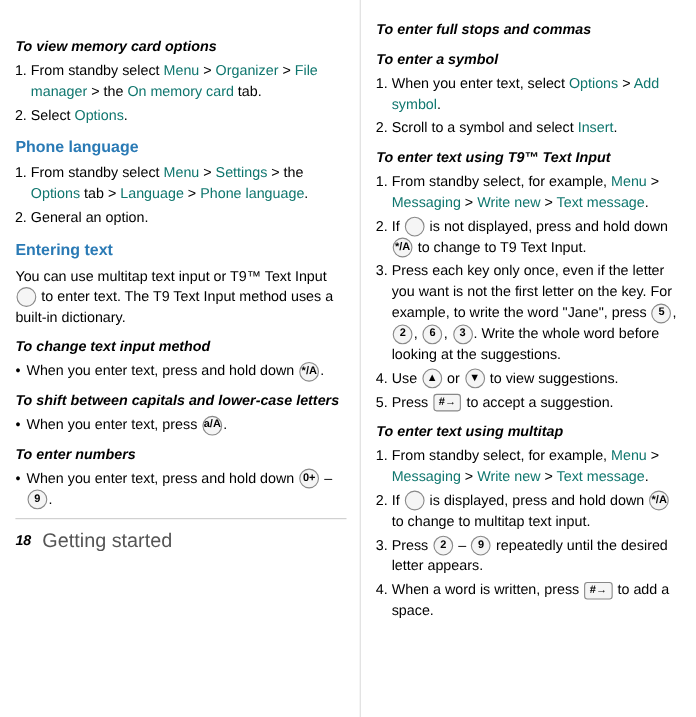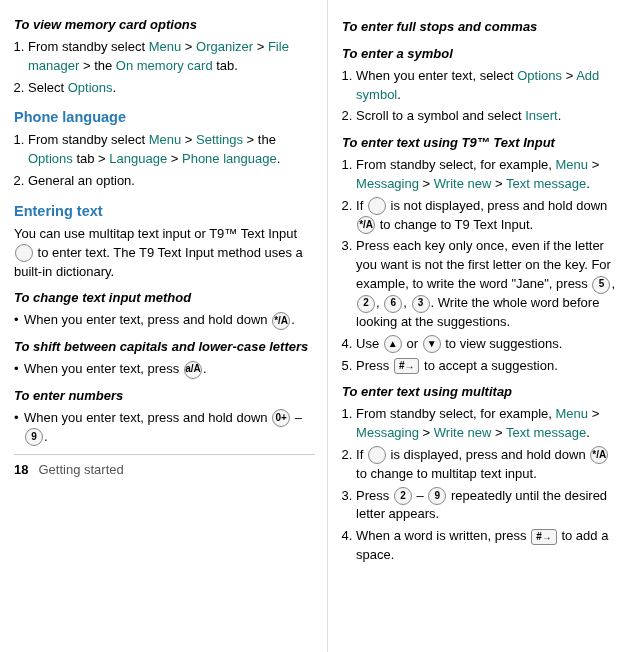--- a/index.html
+++ b/index.html
@@ -13,21 +13,21 @@
       line-height: 1.45;
     }
     .page {
       display: flex;
       flex-direction: row;
       width: 633px;
       min-height: 652px;
     }
     .col-left {
       width: 353px;
-      padding: 8px 12px 10px 14px;
+      padding: 25px 12px 10px 14px;
       border-right: 1px solid #ddd;
     }
     .col-right {
       width: 328px;
       padding: 10px 12px 10px 14px;
     }
     .section-heading {
       font-size: 14.5px;
       font-weight: bold;
       color: #2a7ab5;
@@ -77,23 +77,24 @@
       align-items: center;
       border-top: 1px solid #ccc;
       margin-top: 8px;
       padding-top: 6px;
     }
     .page-num {
       font-size: 13px;
       font-weight: bold;
       margin-right: 10px;
       color: #000;
+      font-style: italic;
     }
     .footer-label {
-      font-size: 13px;
+      font-size: 18px;
       color: #555;
     }
     .key-circle {
       display: inline-flex;
       align-items: center;
       justify-content: center;
       border: 1px solid #888;
       border-radius: 50%;
       width: 18px;
       height: 18px;

